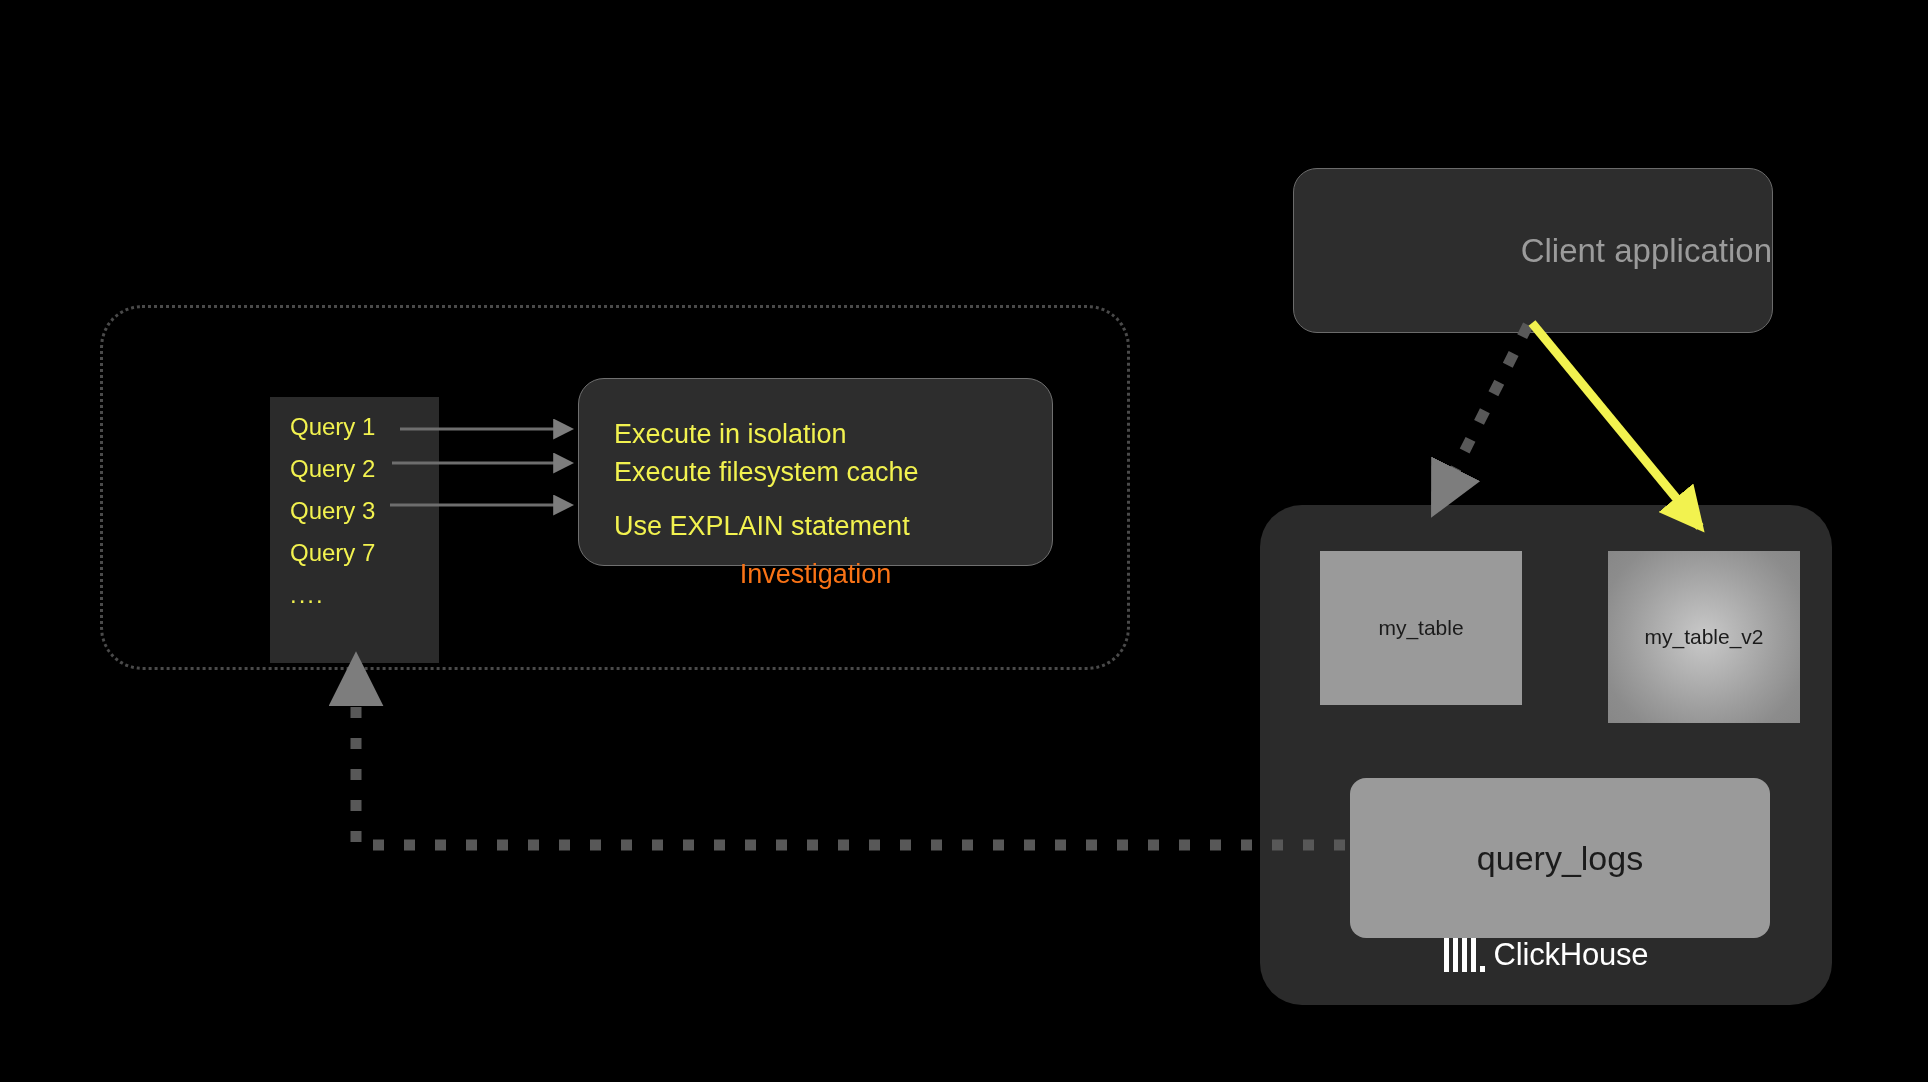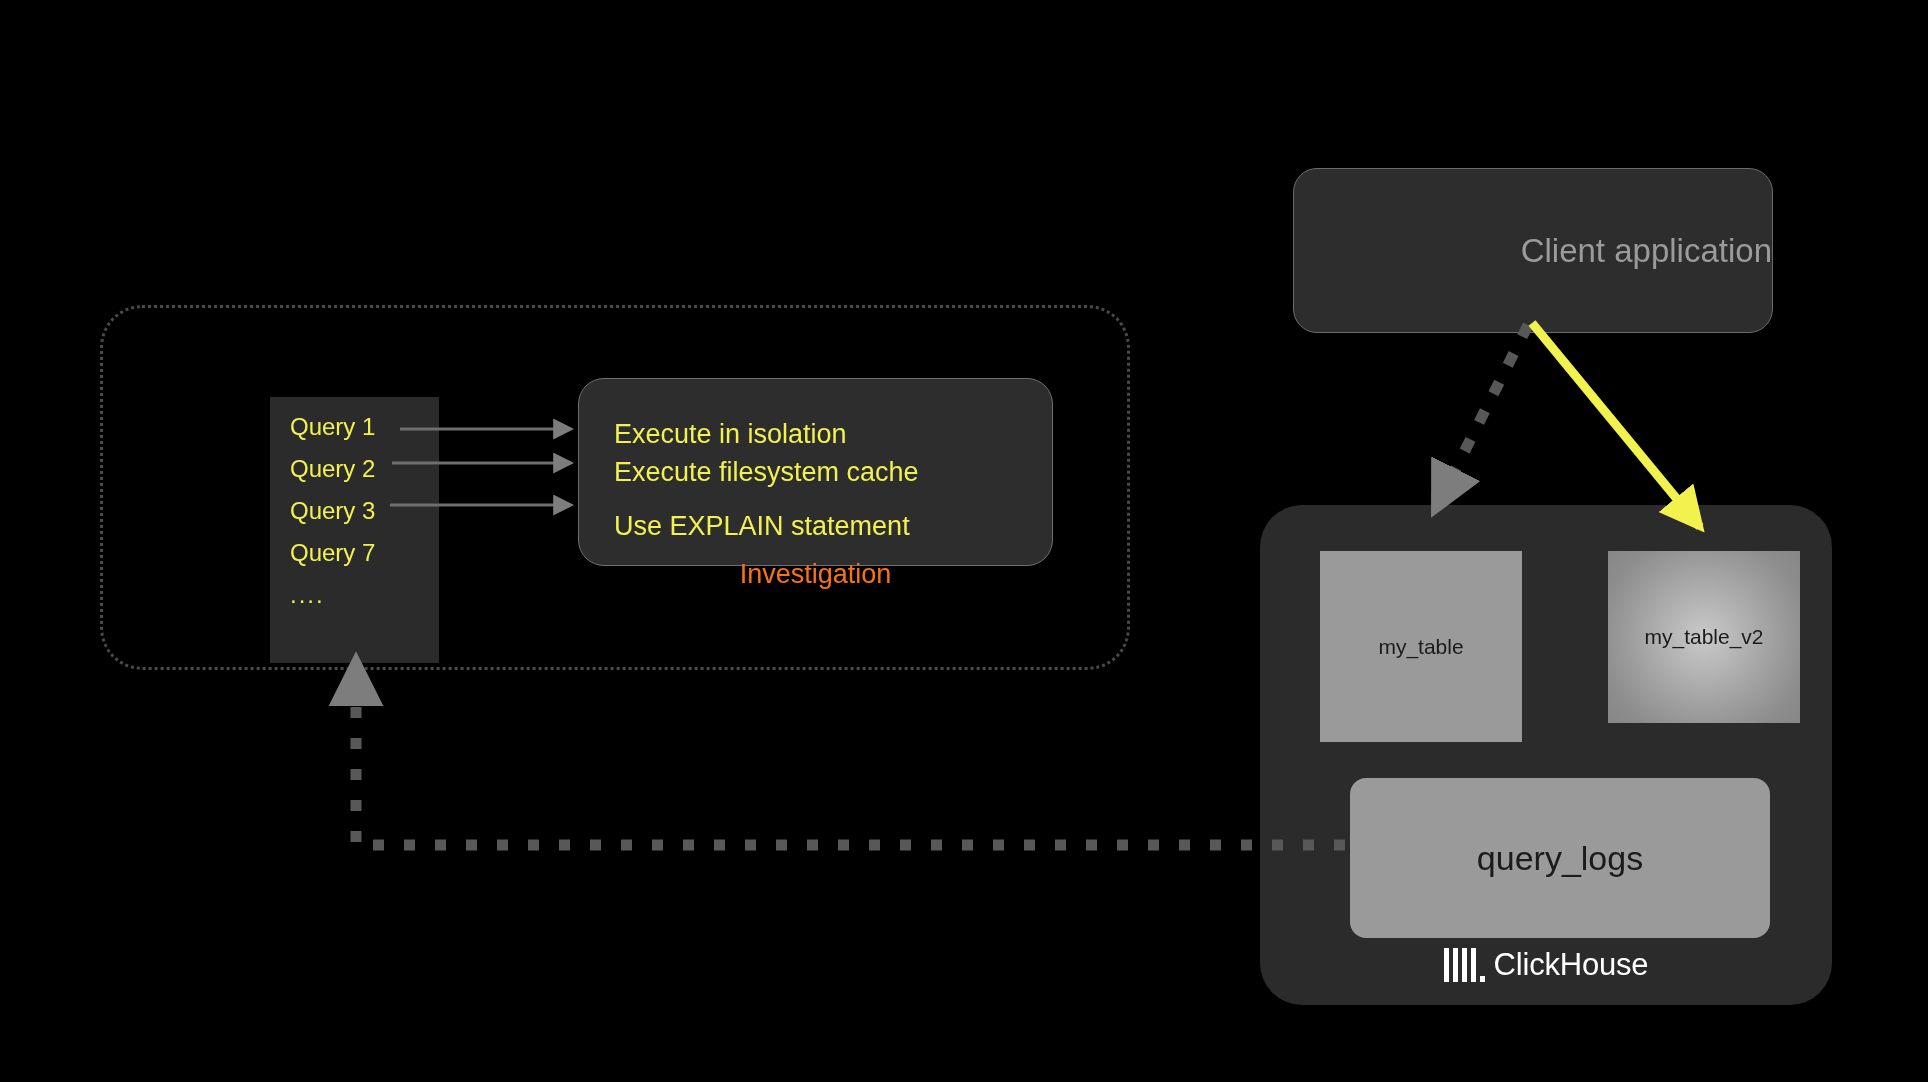--- a/index.html
+++ b/index.html
@@ -72,35 +72,35 @@
     background:#2b2b2b;
     border-radius:42px;
     box-sizing:border-box;
   }
   .table-box{
     position:absolute;
     background:#9a9a9a;
     display:flex;align-items:center;justify-content:center;
     color:#1b1b1b;font-size:21px;
   }
-  #table-my-table{left:60px;top:46px;width:202px;height:191px;}
+  #table-my-table{left:60px;top:46px;width:202px;height:154px;}
   #table-my-table-v2{
     left:348px;top:46px;width:192px;height:172px;
     background:radial-gradient(circle at 50% 50%, #c9c9c9 0%, #b4b4b4 28%, #9d9d9d 58%, #8c8c8c 82%, #878787 100%);
   }
   #table-query-logs{
     left:90px;top:273px;width:420px;height:160px;
     border-radius:16px;
     font-size:34px;
     text-align:center;
   }
 
   
   #clickhouse-logo{
-    position:absolute;left:0;right:0;bottom:22px;
+    position:absolute;left:0;right:0;bottom:32px;
     display:flex;align-items:center;justify-content:center;gap:9px;text-align:center;
   }
   #clickhouse-mark{display:flex;align-items:flex-end;gap:4px;height:34px;}
   #clickhouse-mark i{display:block;width:5px;height:34px;background:#fff;}
   #clickhouse-mark i.dot{height:6px;width:5px;}
   #clickhouse-wordmark{color:#fff;font-size:31px;letter-spacing:-0.2px;}
 
   
   #arrow-layer{position:absolute;left:0;top:0;width:1928px;height:1082px;pointer-events:none;}
 </style>

